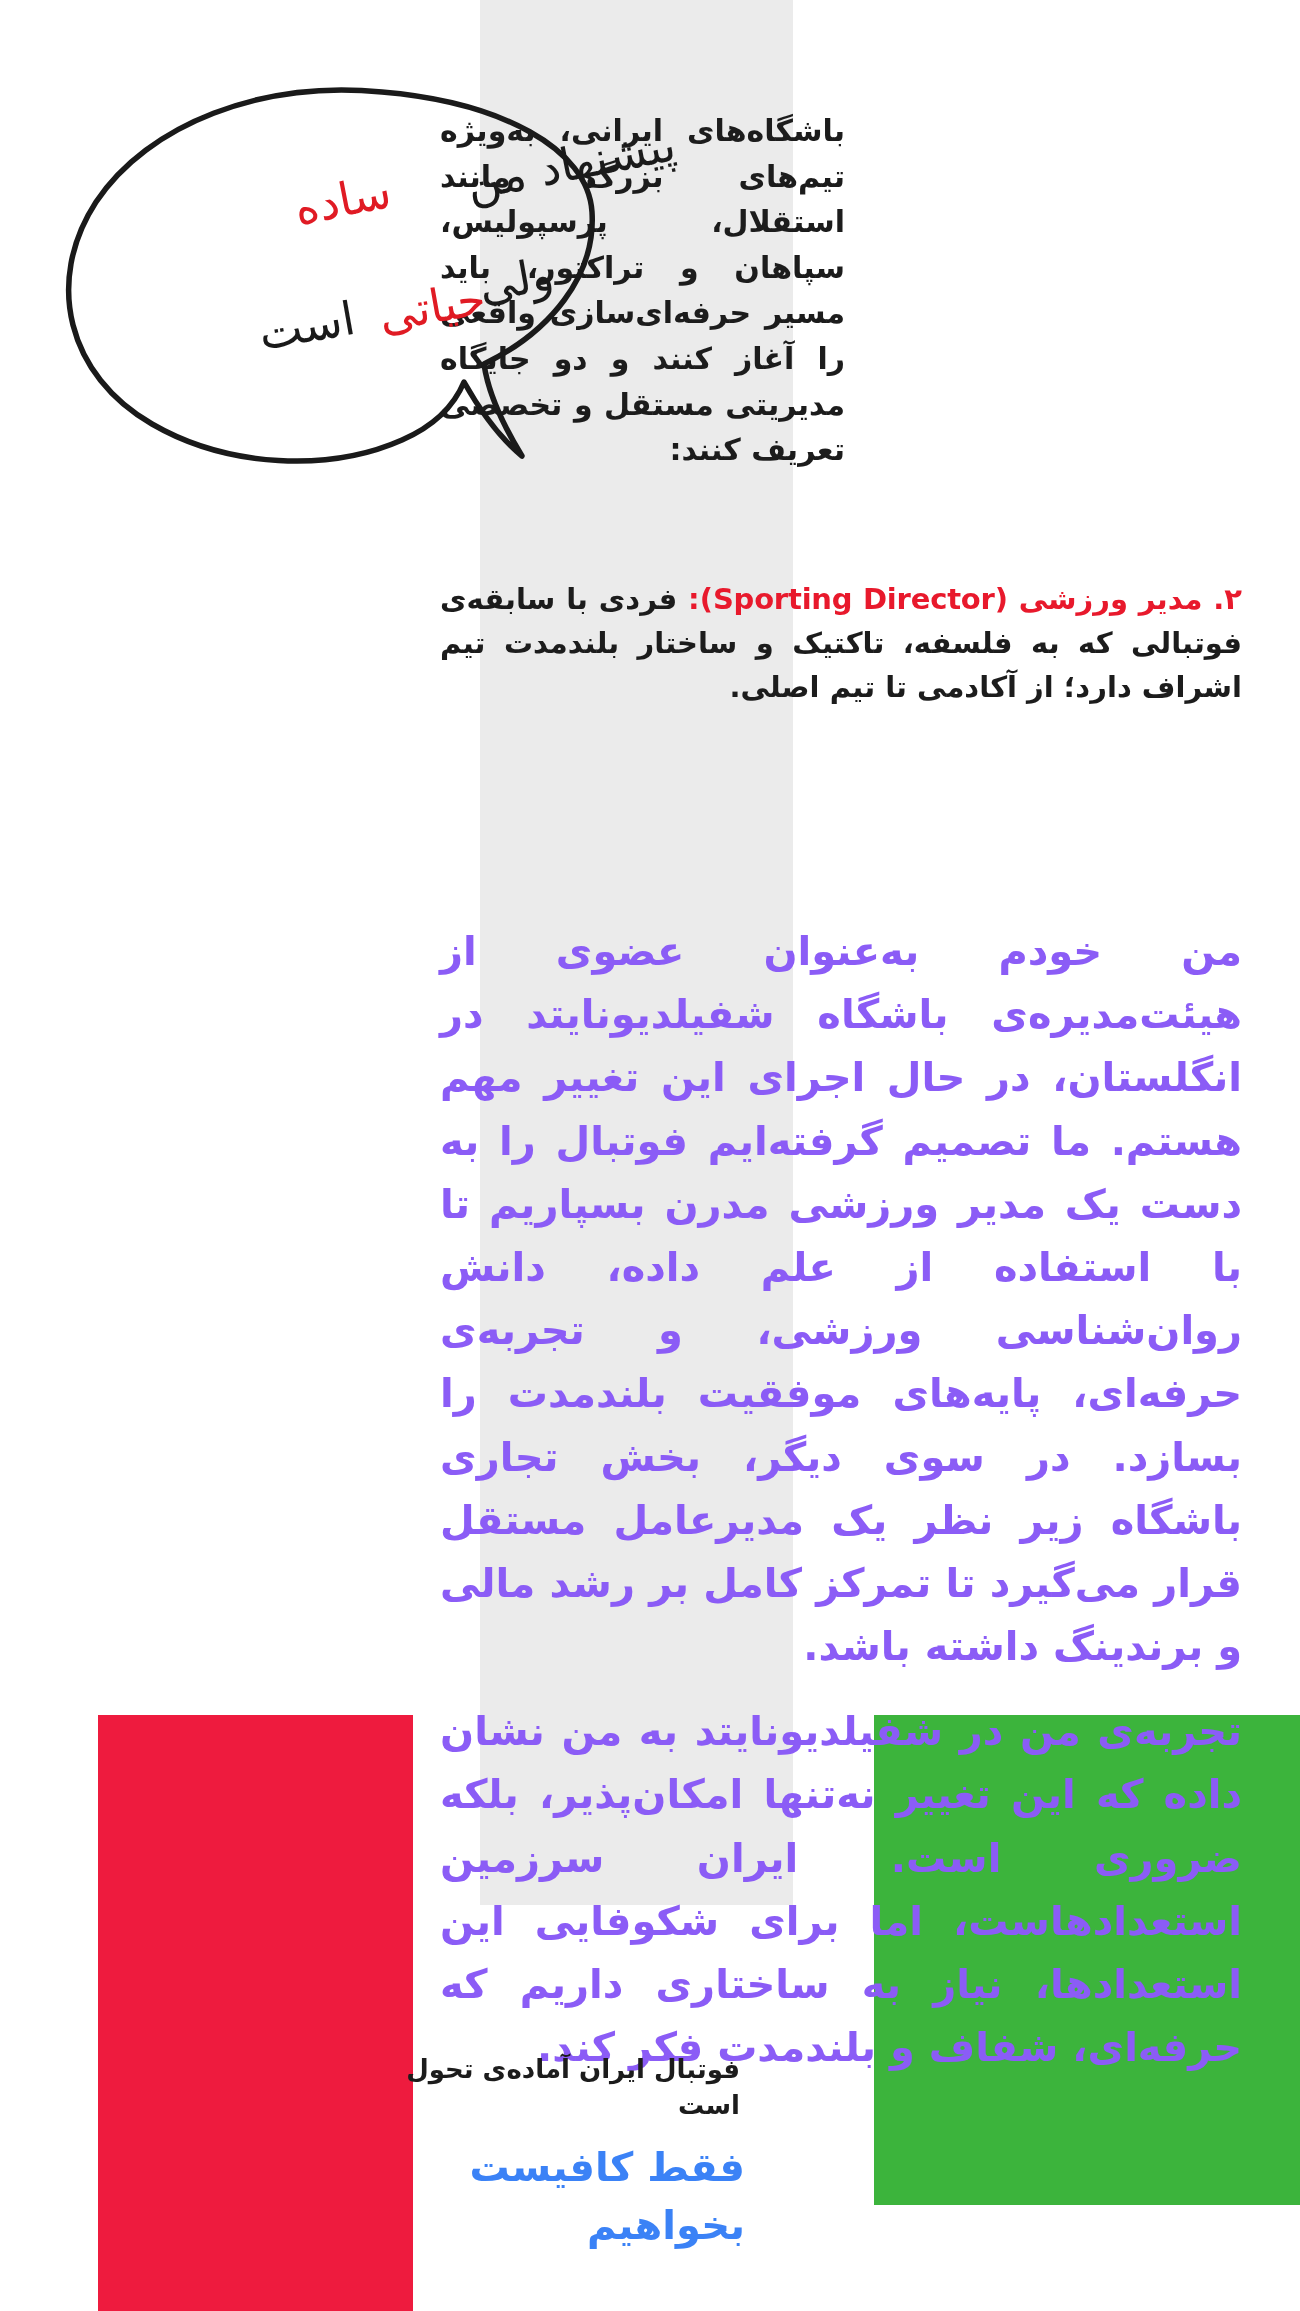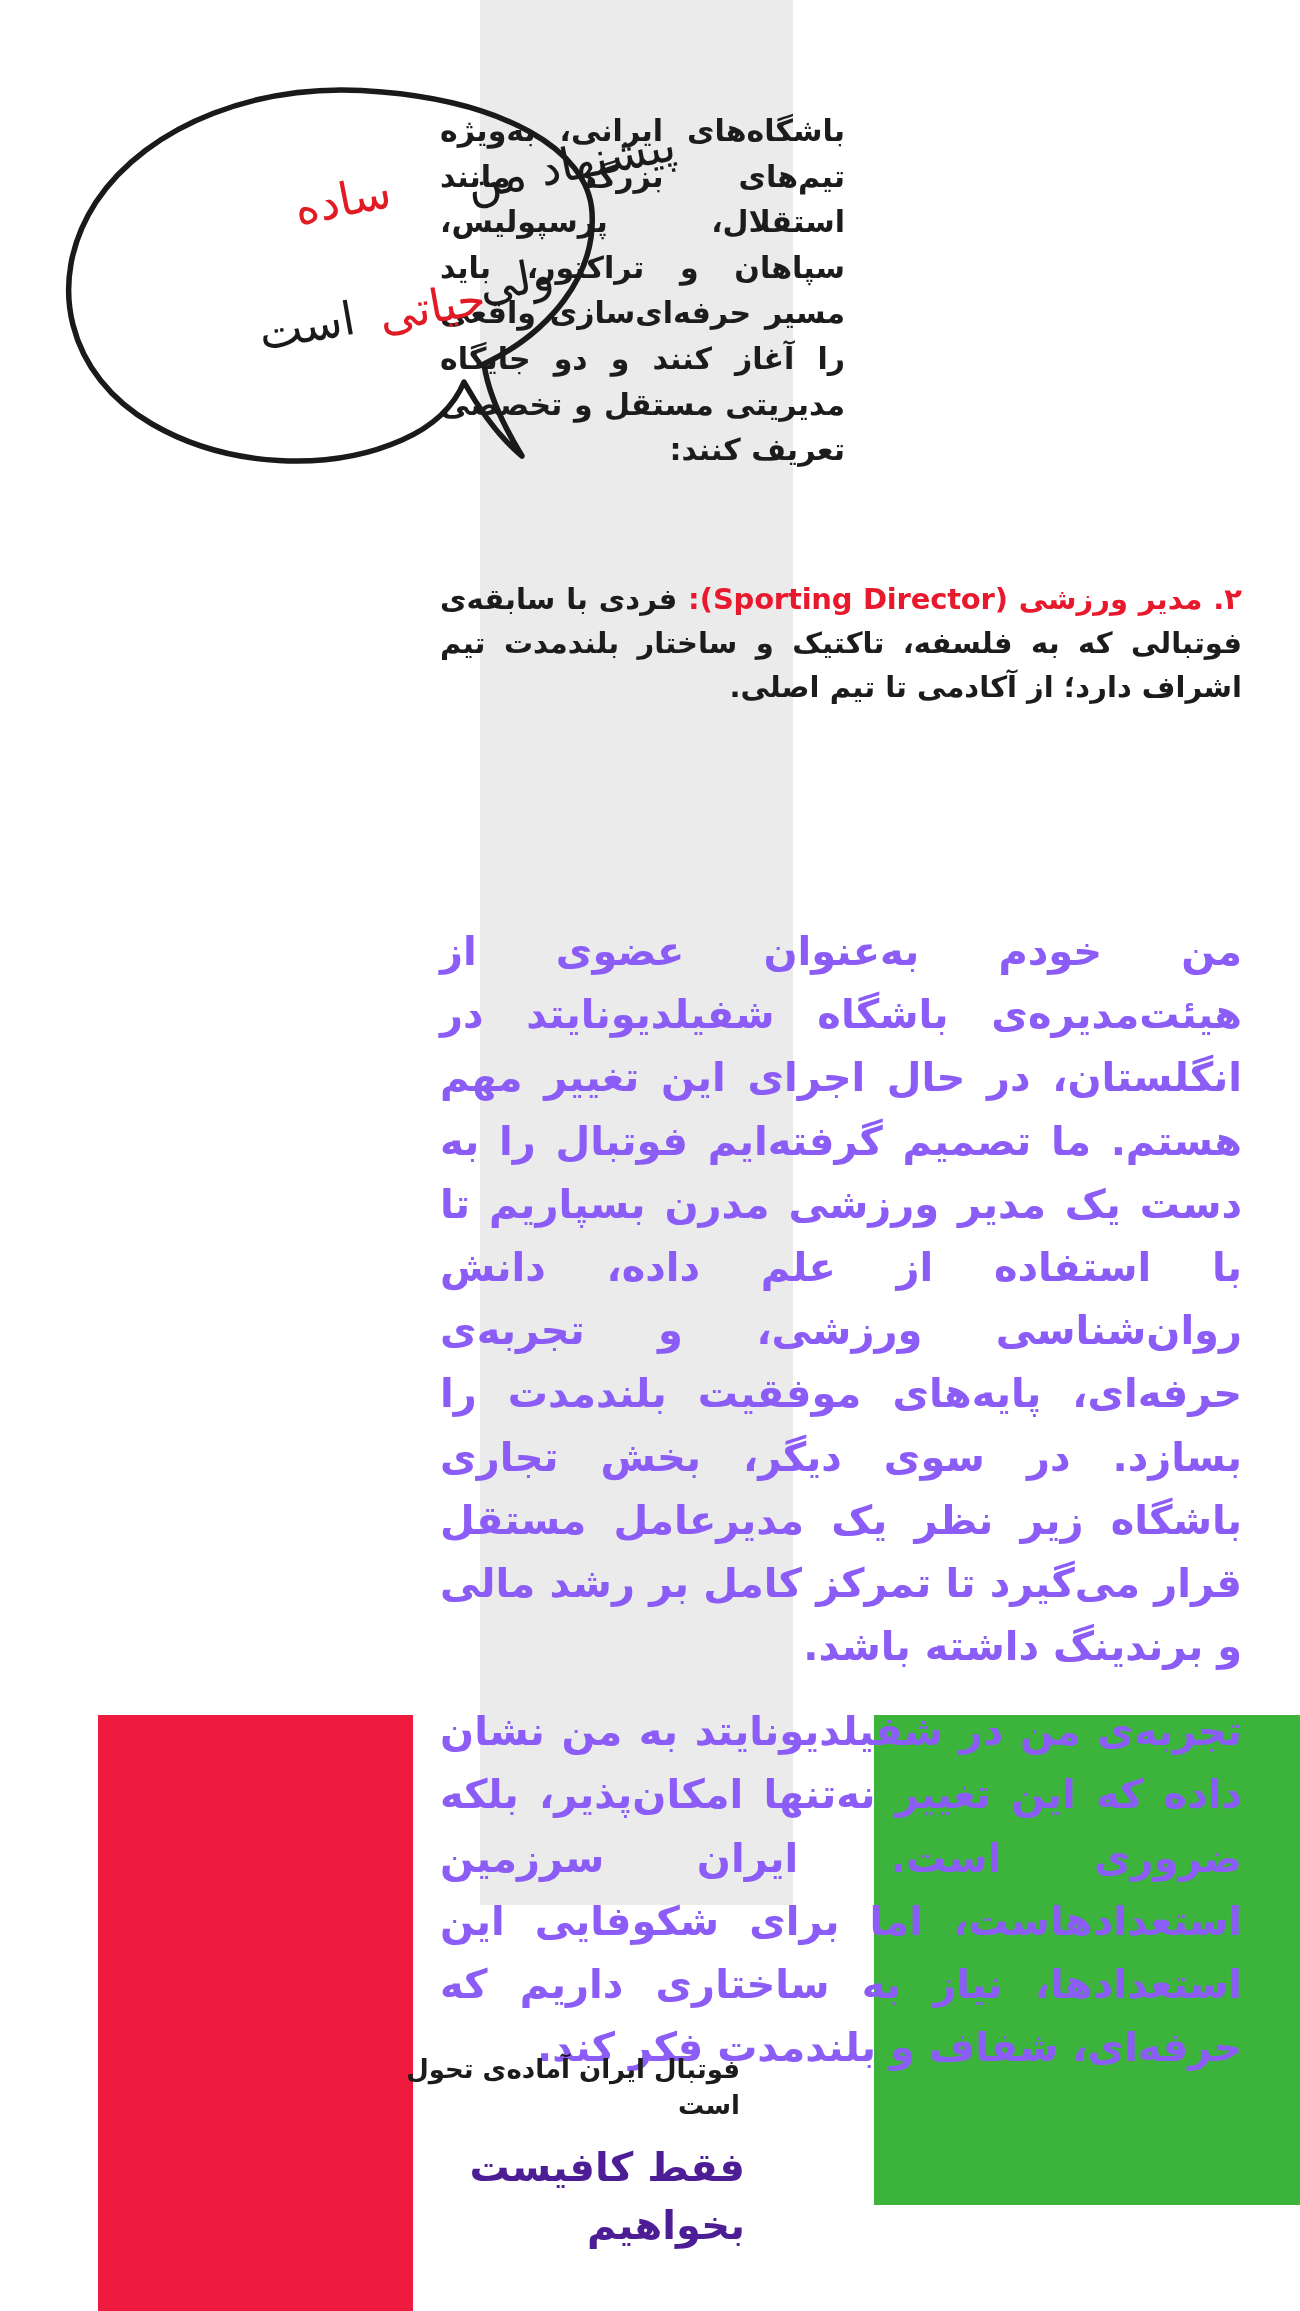--- a/index.html
+++ b/index.html
@@ -117,21 +117,21 @@
     font-size:26px;
     font-weight:700;
     color:#1c1c1c;
     line-height:1.4;
     margin:5px;
     text-align:right;
   }
   .footer-line-2{
     font-size:40px;
     font-weight:800;
-    color:#4c1d95;
+    color:#3b82f6;
     line-height:1.45;
     margin:14px 0 0 0;
     letter-spacing:-0.5px;
   }
 </style>
 </head>
 <body>
 
 <div id="canvas">
 

